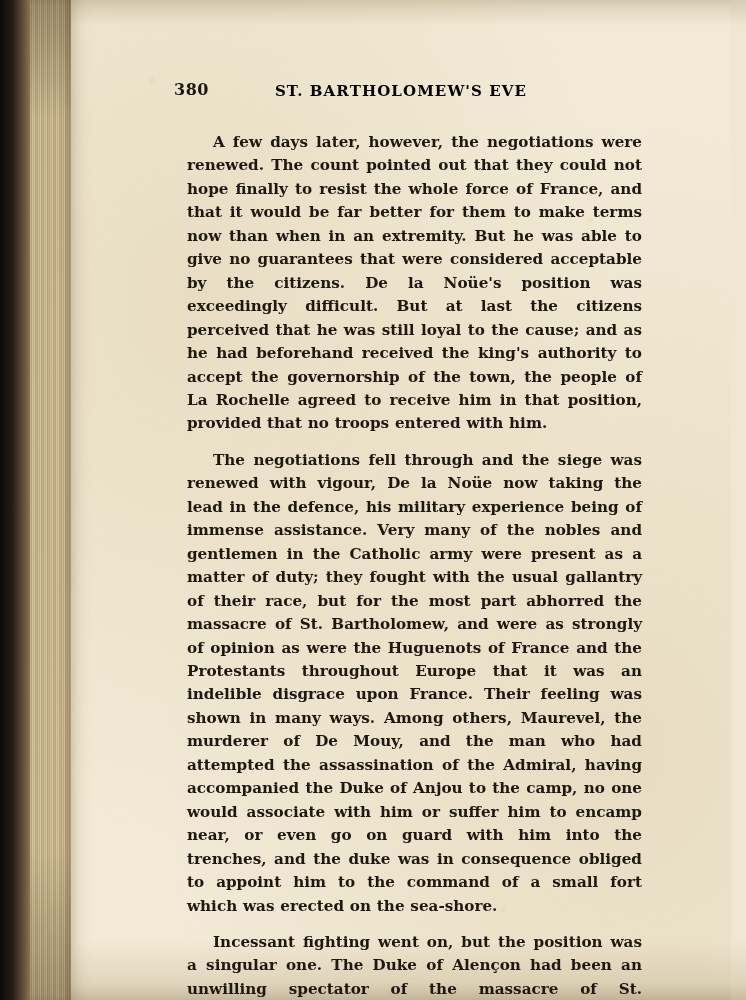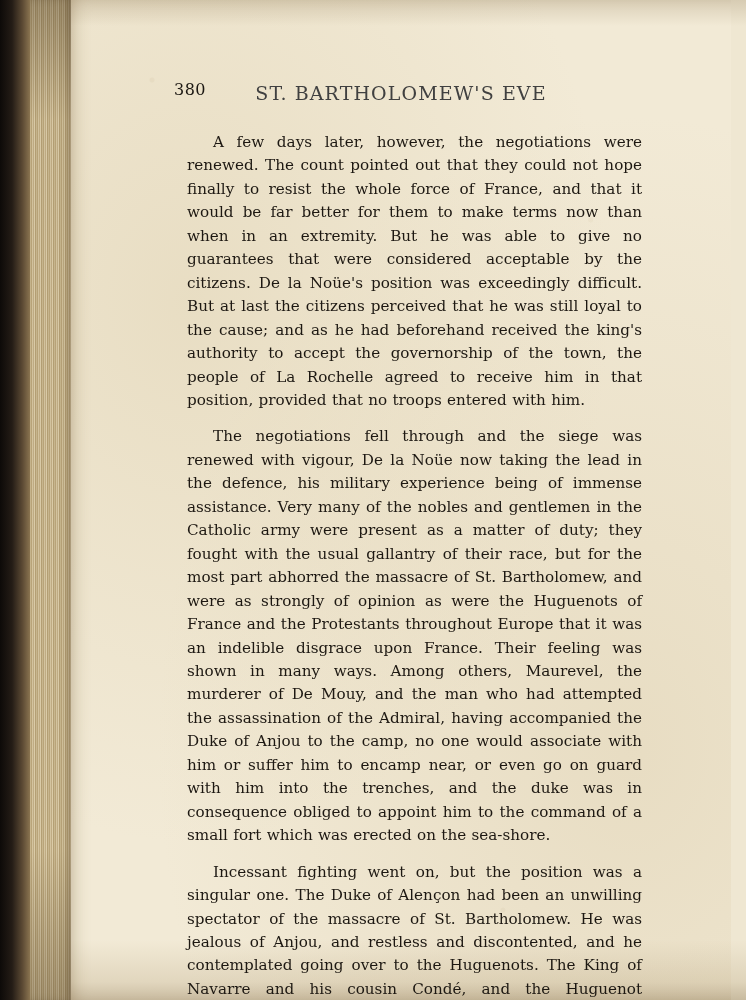--- a/index.html
+++ b/index.html
@@ -14,20 +14,21 @@
     font-family: "DejaVu Serif", serif;
   }
 
   
   .scan {
     position: relative;
     width: 746px;
     height: 1000px;
     background: #efe7d2;
     overflow: hidden;
+    font-weight: bold;
   }
 
   
   .gutter-dark {
     position: absolute;
     left: 0; top: 0;
     width: 30px; height: 1000px;
     background: linear-gradient(to right, #0d0a08 0%, #241c16 40%, #5c4a34 75%, #8a7450 100%);
   }
   
@@ -99,23 +100,23 @@
     top: 0;
     font-size: 16px;
     color: #1b1712;
     letter-spacing: 0.5px;
   }
   .running-head {
     position: absolute;
     left: 0; top: 2px;
     width: 590px;
     text-align: center;
-    font-size: 19px;
+    font-size: 15px;
     letter-spacing: 1.1px;
-    color: #404040;
+    color: #000000;
     font-variant: small-caps;
     text-transform: uppercase;
   }
 
   .body-col {
     position: absolute;
     left: 174px;
     top: 118px;
     width: 481px;
   }

